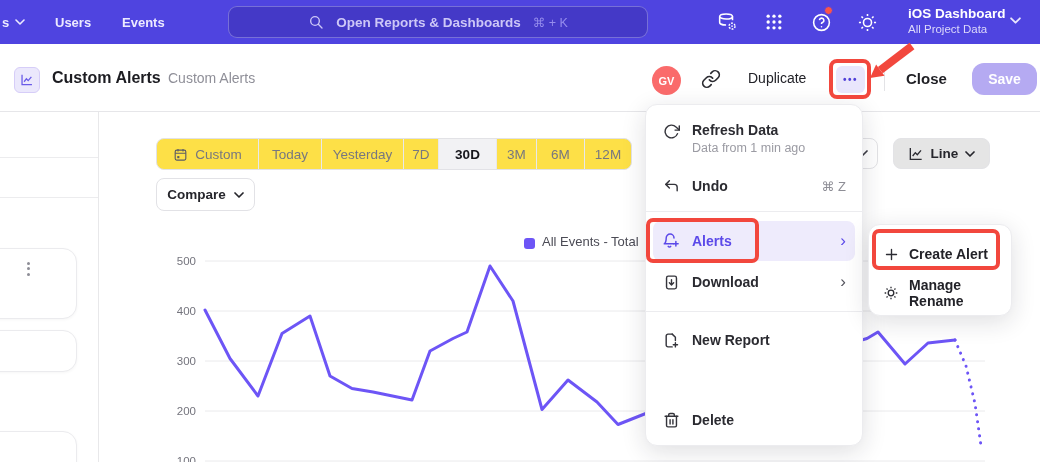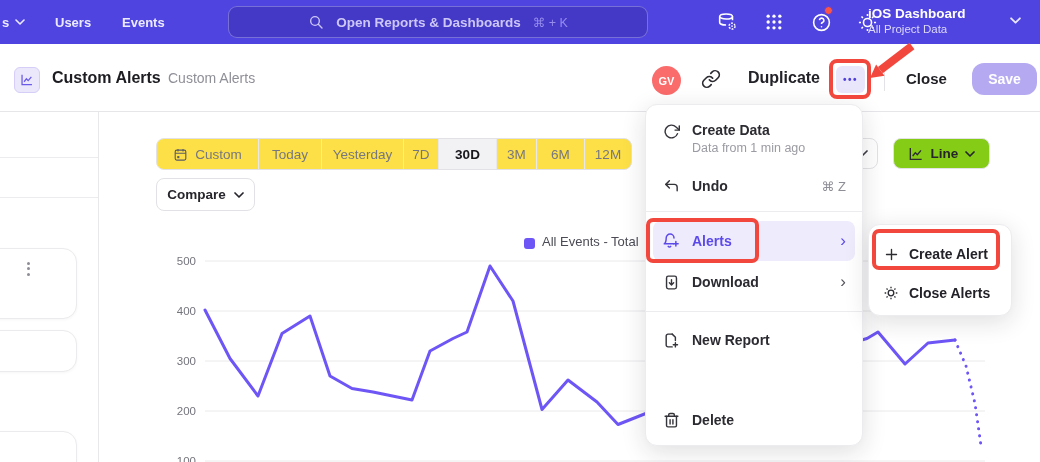--- a/index.html
+++ b/index.html
@@ -23,33 +23,33 @@
   .nav-partial{left:2px;gap:6px;}
   .nav-users{left:55px;}
   .nav-events{left:122px;}
   .searchbox{position:absolute;left:228px;top:6px;width:420px;height:32px;border-radius:9px;
     background:rgba(20,10,90,.18);border:1px solid rgba(255,255,255,.28);
     display:flex;align-items:center;justify-content:center;gap:12px;cursor:text;}
   .search-ph{font-size:13.5px;color:#cdc7f7;font-weight:700;}
   .search-sc{font-size:12.5px;color:#968ded;font-weight:500;}
   .nav-ico{position:absolute;top:10px;width:24px;height:24px;color:#fff;cursor:pointer;display:flex;align-items:center;justify-content:center;}
   .help-dot{position:absolute;left:824px;top:6px;width:9px;height:9px;border-radius:50%;background:#fb5449;border:1.5px solid var(--navbar-bg);}
-  .project{position:absolute;left:868px;top:5px;cursor:pointer;}
+  .project{position:absolute;left:908px;top:5px;cursor:pointer;}
   .project .pname{font-size:13.5px;font-weight:700;color:#fff;line-height:17px;}
   .project .pscope{font-size:11.5px;font-weight:400;color:#dcd8fa;line-height:14px;}
   .proj-chev{position:absolute;left:1010px;top:17px;color:#e7e4fc;}
 
   
   .header{position:absolute;left:0;top:44px;width:1040px;height:68px;background:#fff;border-bottom:1px solid var(--border);z-index:4;}
   .report-icon{position:absolute;left:14px;top:23px;width:26px;height:26px;border-radius:6px;background:#ebe8fc;border:1px solid #d6cdf8;display:flex;align-items:center;justify-content:center;color:#6a5be8;}
   .page-title{position:absolute;left:52px;top:0;height:68px;display:flex;align-items:center;font-size:16px;font-weight:700;color:#1c1c21;}
   .breadcrumb{position:absolute;left:168px;top:0;height:68px;display:flex;align-items:center;font-size:14px;color:#8f8f98;}
   .avatar{position:absolute;left:652px;top:22px;width:29px;height:29px;border-radius:50%;background:var(--avatar);color:#fff;font-size:11px;font-weight:700;display:flex;align-items:center;justify-content:center;cursor:pointer;}
   .link-btn{position:absolute;left:701px;top:25px;width:22px;height:22px;color:#2b2b31;cursor:pointer;}
-  .dup-btn{position:absolute;left:748px;top:0;height:68px;display:flex;align-items:center;font-size:16px;font-weight:700;color:#222228;cursor:pointer;}
+  .dup-btn{position:absolute;left:748px;top:0;height:68px;display:flex;align-items:center;font-size:14px;font-weight:400;color:#222228;cursor:pointer;}
   .dots-btn{position:absolute;left:836px;top:22px;width:29px;height:27px;border-radius:6px;background:#e9e6fc;color:#4f3fd8;display:flex;align-items:center;justify-content:center;font-size:10px;font-weight:700;letter-spacing:1.5px;cursor:pointer;}
   .hdr-divider{position:absolute;left:884px;top:23px;width:1px;height:24px;background:#e3e3e6;}
   .close-btn{position:absolute;left:906px;top:0;height:68px;display:flex;align-items:center;font-size:15px;font-weight:600;color:#1f1f24;cursor:pointer;}
   .save-btn{position:absolute;left:972px;top:19px;width:65px;height:32px;border-radius:12px;background:var(--save-bg);color:#fff;font-size:14px;font-weight:600;display:flex;align-items:center;justify-content:center;cursor:default;border:none;}
 
   
   .sb-vline{position:absolute;left:98px;top:112px;width:1px;height:350px;background:#e8e8ea;z-index:2;}
   .sb-hline{position:absolute;left:0;width:98px;height:1px;background:#ececee;z-index:2;}
   .sb-card{position:absolute;left:-28px;width:105px;background:#fff;border:1px solid #ebebee;border-radius:14px;box-shadow:0 1px 3px rgba(0,0,0,.04);z-index:2;}
   .kebab{position:absolute;left:48px;top:10px;width:14px;height:22px;cursor:pointer;}
@@ -57,21 +57,21 @@
 
   
   .seg{position:absolute;left:156px;top:138px;height:32px;display:flex;border:1px solid #e2e2e6;border-radius:8px;background:#fde047;z-index:2;overflow:hidden;}
   .seg-cell{display:flex;align-items:center;justify-content:center;gap:7px;font-size:13.5px;font-weight:500;color:#77777f;cursor:pointer;height:100%;}
   .seg-cell+.seg-cell{border-left:1px solid #e8e8ec;}
   .seg-cell.sel{background:#f2f2f4;color:#17171c;font-weight:700;}
   .w1{width:101px}.w2{width:63px}.w3{width:82px}.w4{width:35px}.w5{width:58px}.w6{width:40px}.w7{width:48px}.w8{width:47px}
   .compare-btn{position:absolute;left:156px;top:178px;width:99px;height:33px;border:1px solid #e2e2e6;border-radius:8px;background:#fff;display:flex;align-items:center;justify-content:center;gap:8px;font-size:13.5px;font-weight:600;color:#26262c;cursor:pointer;z-index:2;}
   .hidden-dd{position:absolute;left:788px;top:138px;width:90px;height:31px;border:1px solid #e3e3e6;border-radius:8px;background:#fff;z-index:2;cursor:pointer;}
   .hidden-dd .chev{position:absolute;right:9px;top:11px;color:#3c3c44;}
-  .line-btn{position:absolute;left:893px;top:138px;width:97px;height:31px;border:1px solid #e3e3e6;border-radius:8px;background:#84cc16;display:flex;align-items:center;justify-content:center;gap:7px;font-size:13.5px;font-weight:600;color:#26262c;cursor:pointer;z-index:2;}
+  .line-btn{position:absolute;left:893px;top:138px;width:97px;height:31px;border:1px solid #e3e3e6;border-radius:8px;background:#e5e5e5;display:flex;align-items:center;justify-content:center;gap:7px;font-size:13.5px;font-weight:600;color:#26262c;cursor:pointer;z-index:2;}
   .legend{position:absolute;left:524px;top:234px;display:flex;align-items:flex-end;gap:7px;z-index:2;}
   .legend-swatch{width:11px;height:11px;border-radius:3px;background:var(--accent);}
   .legend-label{font-size:13px;color:#4b4b55;}
 
   
   #chart-svg{position:absolute;left:0;top:0;width:1040px;height:462px;z-index:1;pointer-events:none;}
 
   
   .menu{position:absolute;left:645px;top:104px;width:218px;height:342px;background:#fff;border:1px solid #ececef;border-radius:12px;box-shadow:0 6px 24px rgba(25,25,40,.14);z-index:10;}
   .menu-item{position:absolute;left:0;right:0;display:flex;align-items:center;padding:0 16px;cursor:pointer;}
@@ -304,21 +304,21 @@
 
 <div class="menu">
   <div class="menu-item mi-refresh">
     <span class="mi-icon">
       <svg width="17" height="17" viewBox="0 0 24 24" fill="none" stroke="currentColor" stroke-width="2" stroke-linecap="round" stroke-linejoin="round">
           <polyline points="23 4 23 10 17 10"></polyline>
           <path d="M20.49 15a9 9 0 1 1-2.12-9.36L23 10"></path>
         </svg>
     </span>
     <span style="display:flex;flex-direction:column;">
-      <span class="mi-label">Create Data</span>
+      <span class="mi-label">Refresh Data</span>
       <span class="mi-sub">Data from 1 min ago</span>
     </span>
   </div>
 
   <div class="menu-item mi-undo">
     <span class="mi-icon">
       <svg width="17" height="17" viewBox="0 0 24 24" fill="none" stroke="currentColor" stroke-width="2" stroke-linecap="round" stroke-linejoin="round">
           <polyline points="9 14 4 9 9 4"></polyline>
           <path d="M20 18v-5a4 4 0 0 0-4-4H4"></path>
         </svg>
@@ -387,21 +387,21 @@
     </span>
     <span class="mi-label">Create Alert</span>
   </div>
   <div class="sm-item sm-manage">
     <span class="mi-icon">
       <svg width="16" height="16" viewBox="0 0 24 24" fill="none" stroke="currentColor" stroke-width="2">
           <circle cx="12" cy="12" r="4.2"></circle>
           <path d="M12 4.8V2.5M12 21.5v-2.3M4.8 12H2.5M21.5 12h-2.3M6.9 6.9 5.3 5.3M18.7 18.7l-1.6-1.6M6.9 17.1l-1.6 1.6M18.7 5.3l-1.6 1.6"></path>
         </svg>
     </span>
-    <span class="mi-label">Close Alerts</span>
+    <span class="mi-label">Manage Rename</span>
   </div>
 </div>
 
 <div class="ring ring-dots"></div>
 <div class="ring ring-alerts"></div>
 <div class="ring ring-create"></div>
 <svg class="arrow-svg" width="70" height="45" viewBox="0 0 70 45">
   <path d="M57 6 25.3 30.1" stroke="#f2473d" stroke-width="8"></path>
   <polygon points="15,38 21.1,24.5 29.5,35.7" fill="#f2473d"></polygon>
 </svg>

